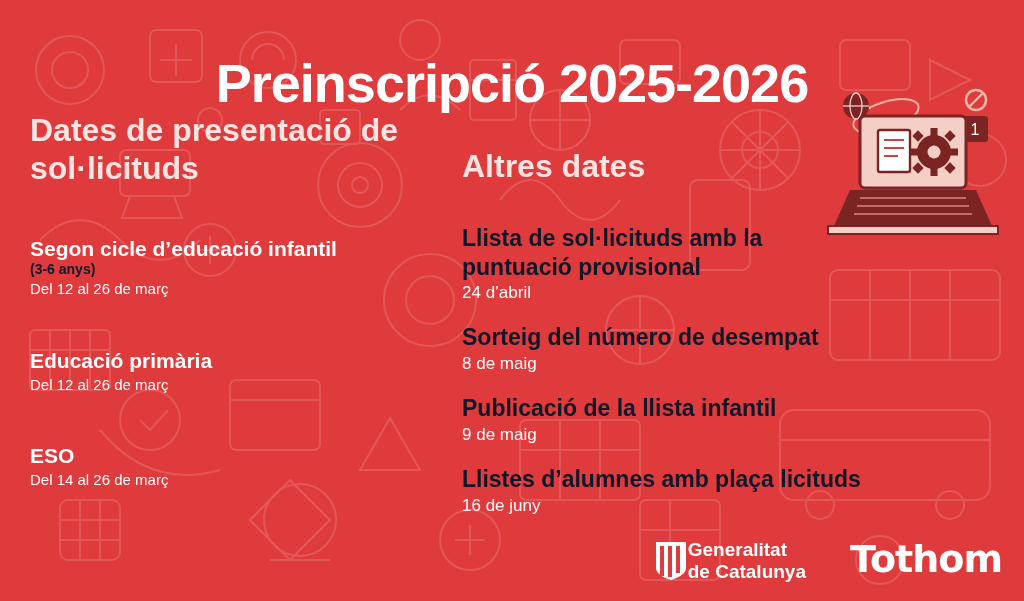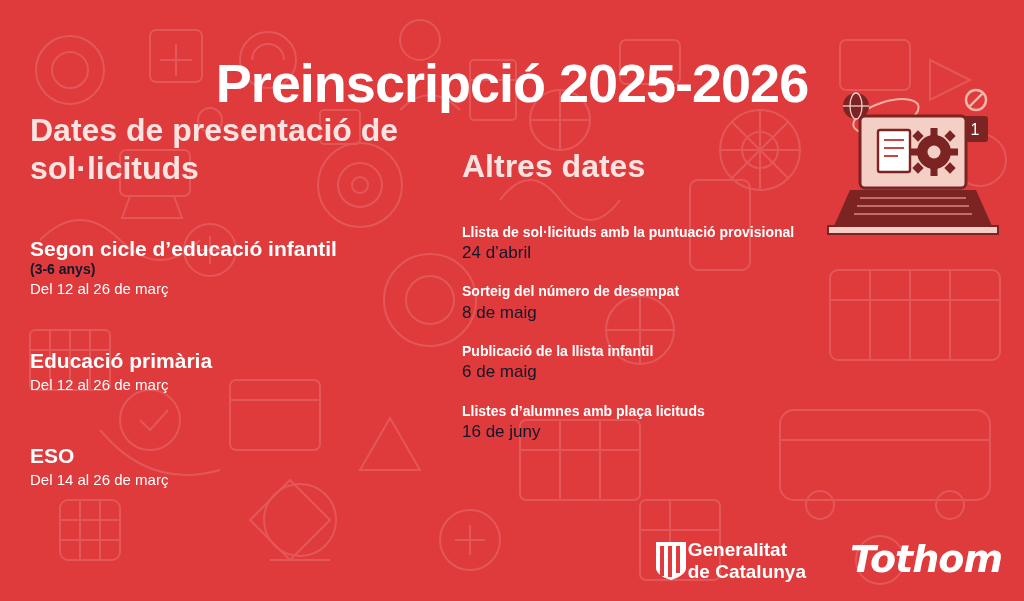--- a/index.html
+++ b/index.html
@@ -90,29 +90,29 @@
     font-weight: normal;
     color: #ffffff;
     line-height: 1.35;
     margin-top: 2px;
   }
 
   .r-block {
     margin-bottom: 19px;
   }
   .r-title {
-    font-size: 14px;
-    font-weight: bold;
-    color: #ffffff;
+    font-size: 23px;
+    font-weight: bold;
+    color: #0f172a;
     line-height: 1.25;
   }
   .r-date {
     font-size: 17px;
     font-weight: normal;
-    color: #0f172a;
+    color: #ffffff;
     line-height: 1.3;
     margin-top: 1px;
   }
 
   
   .laptop {
     position: absolute;
     top: 78px;
     right: 18px;
     width: 190px;
@@ -139,21 +139,20 @@
     line-height: 1.15;
   }
   .tothom {
     position: absolute;
     right: 22px;
     bottom: 20px;
     color: #ffffff;
     font-family: "DejaVu Sans", sans-serif;
     font-size: 38px;
     font-weight: bold;
-    font-style: italic;
     letter-spacing: -1px;
   }
 </style>
 </head>
 <body>
 
 <div class="poster">
 
   <div class="pattern">
     <svg viewBox="0 0 1024 601" xmlns="http://www.w3.org/2000/svg">
@@ -254,21 +253,21 @@
     </div>
 
 
     <div class="r-block">
       <div class="r-title">Sorteig del número de desempat</div>
       <div class="r-date">8 de maig</div>
     </div>
 
     <div class="r-block">
       <div class="r-title">Publicació de la llista infantil</div>
-      <div class="r-date">6 de maig</div>
+      <div class="r-date">9 de maig</div>
     </div>
 
     <div class="r-block">
       <div class="r-title">Llistes d’alumnes amb plaça licituds</div>
       <div class="r-date">16 de juny</div>
     </div>
   </div>
 
   <div class="laptop">
     <svg viewBox="0 0 190 170" xmlns="http://www.w3.org/2000/svg">

